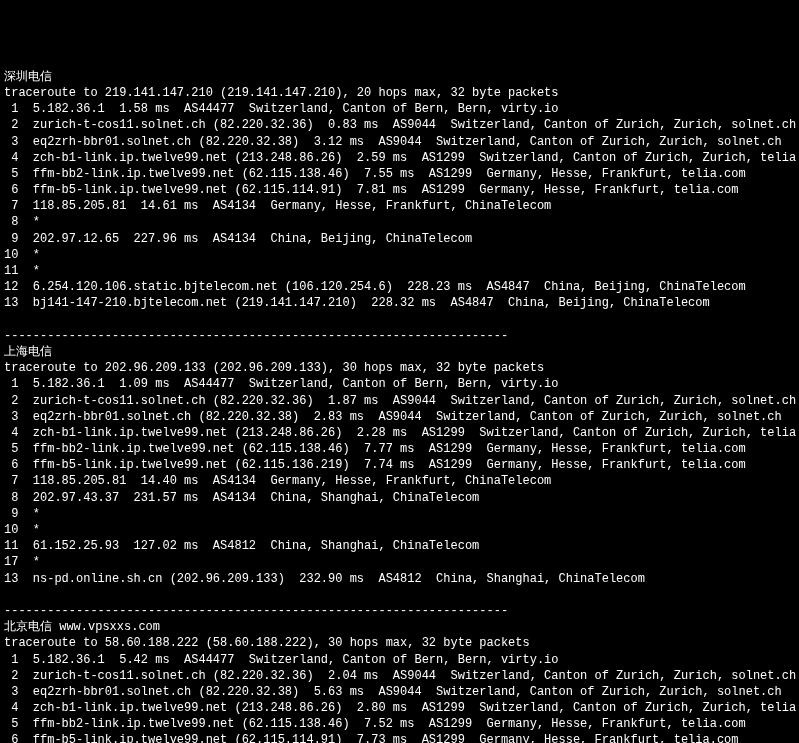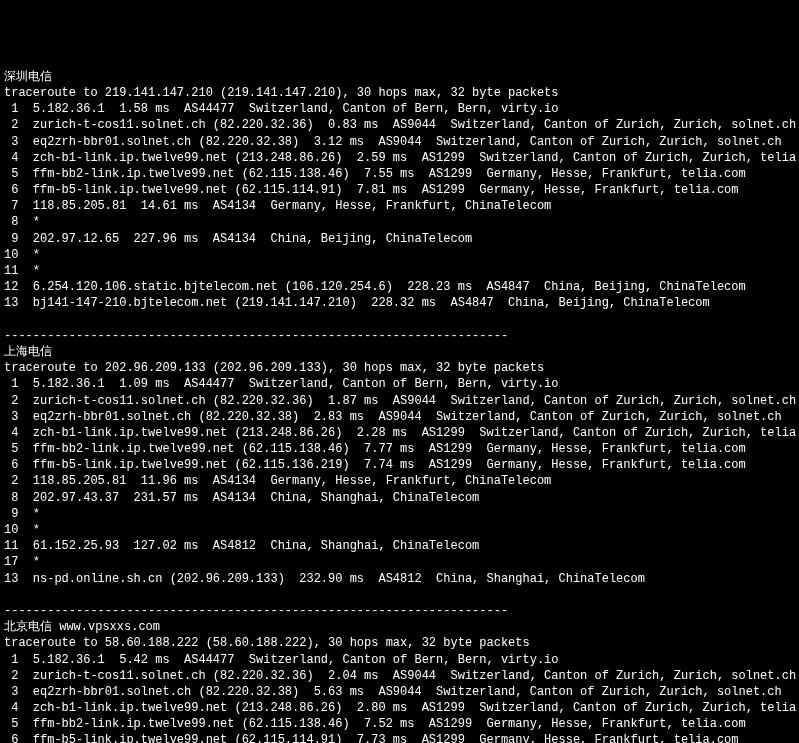--- a/index.html
+++ b/index.html
@@ -15,21 +15,21 @@
     .terminal {
       width: 799px;
     }
   </style>
 </head>
 <body>
 
 
 
 <div class="terminal"><span>深圳电信</span>
-<span>traceroute to 219.141.147.210 (219.141.147.210), 30 hops max, 32 byte packets</span>
+<span>traceroute to 219.141.147.210 (219.141.147.210), 20 hops max, 32 byte packets</span>
 <span> 1  5.182.36.1  1.58 ms  AS44477  Switzerland, Canton of Bern, Bern, virty.io</span>
 <span> 2  zurich-t-cos11.solnet.ch (82.220.32.36)  0.83 ms  AS9044  Switzerland, Canton of Zurich, Zurich, solnet.ch</span>
 <span> 3  eq2zrh-bbr01.solnet.ch (82.220.32.38)  3.12 ms  AS9044  Switzerland, Canton of Zurich, Zurich, solnet.ch</span>
 <span> 4  zch-b1-link.ip.twelve99.net (213.248.86.26)  2.59 ms  AS1299  Switzerland, Canton of Zurich, Zurich, telia.com</span>
 <span> 5  ffm-bb2-link.ip.twelve99.net (62.115.138.46)  7.55 ms  AS1299  Germany, Hesse, Frankfurt, telia.com</span>
 <span> 6  ffm-b5-link.ip.twelve99.net (62.115.114.91)  7.81 ms  AS1299  Germany, Hesse, Frankfurt, telia.com</span>
 <span> 7  118.85.205.81  14.61 ms  AS4134  Germany, Hesse, Frankfurt, ChinaTelecom</span>
 <span> 8  *</span>
 <span> 9  202.97.12.65  227.96 ms  AS4134  China, Beijing, ChinaTelecom</span>
 <span>10  *</span>
@@ -39,21 +39,21 @@
 
 <span>----------------------------------------------------------------------</span>
 <span>上海电信</span>
 <span>traceroute to 202.96.209.133 (202.96.209.133), 30 hops max, 32 byte packets</span>
 <span> 1  5.182.36.1  1.09 ms  AS44477  Switzerland, Canton of Bern, Bern, virty.io</span>
 <span> 2  zurich-t-cos11.solnet.ch (82.220.32.36)  1.87 ms  AS9044  Switzerland, Canton of Zurich, Zurich, solnet.ch</span>
 <span> 3  eq2zrh-bbr01.solnet.ch (82.220.32.38)  2.83 ms  AS9044  Switzerland, Canton of Zurich, Zurich, solnet.ch</span>
 <span> 4  zch-b1-link.ip.twelve99.net (213.248.86.26)  2.28 ms  AS1299  Switzerland, Canton of Zurich, Zurich, telia.com</span>
 <span> 5  ffm-bb2-link.ip.twelve99.net (62.115.138.46)  7.77 ms  AS1299  Germany, Hesse, Frankfurt, telia.com</span>
 <span> 6  ffm-b5-link.ip.twelve99.net (62.115.136.219)  7.74 ms  AS1299  Germany, Hesse, Frankfurt, telia.com</span>
-<span> 2  118.85.205.81  11.96 ms  AS4134  Germany, Hesse, Frankfurt, ChinaTelecom</span>
+<span> 7  118.85.205.81  14.40 ms  AS4134  Germany, Hesse, Frankfurt, ChinaTelecom</span>
 <span> 8  202.97.43.37  231.57 ms  AS4134  China, Shanghai, ChinaTelecom</span>
 <span> 9  *</span>
 <span>10  *</span>
 <span>11  61.152.25.93  127.02 ms  AS4812  China, Shanghai, ChinaTelecom</span>
 <span>17  *</span>
 <span>13  ns-pd.online.sh.cn (202.96.209.133)  232.90 ms  AS4812  China, Shanghai, ChinaTelecom</span>
 
 <span>----------------------------------------------------------------------</span>
 <span>北京电信 www.vpsxxs.com</span>
 <span>traceroute to 58.60.188.222 (58.60.188.222), 30 hops max, 32 byte packets</span>

